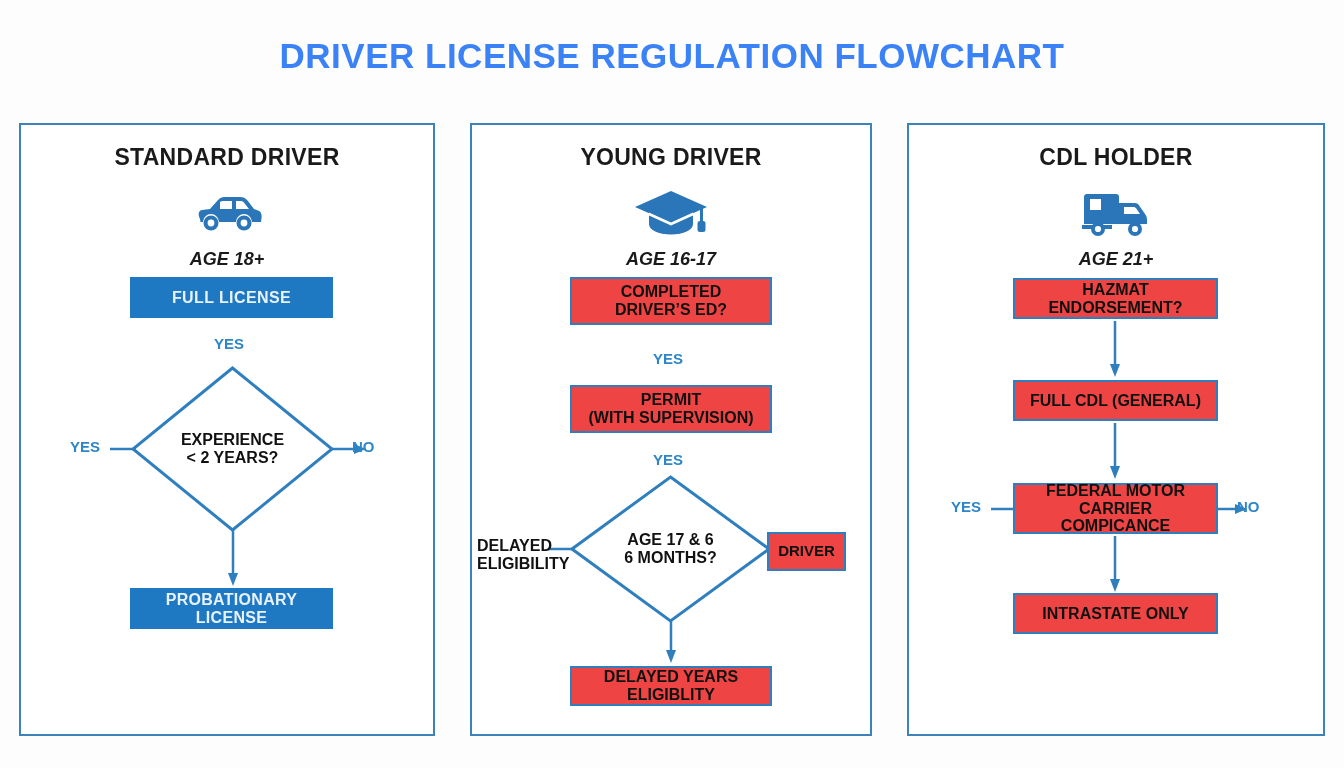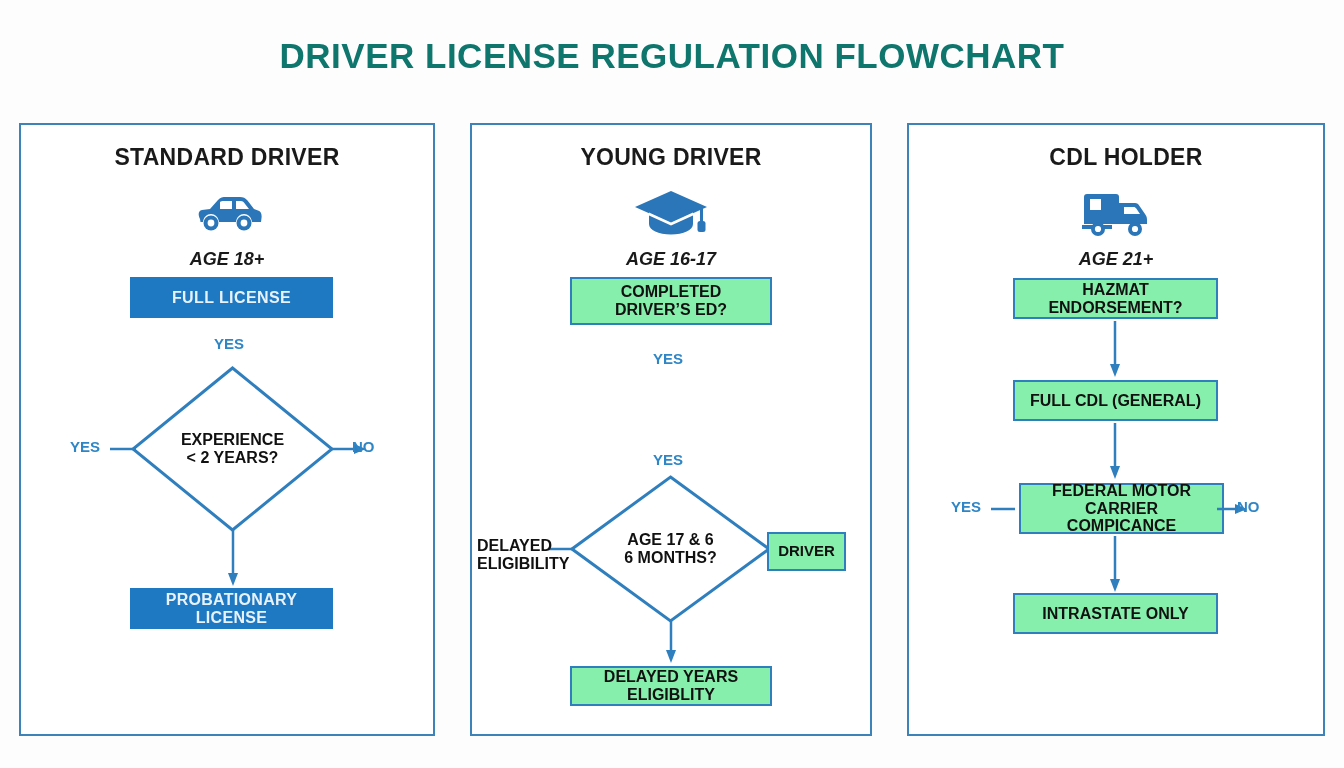--- a/index.html
+++ b/index.html
@@ -24,21 +24,21 @@
   
   .title {
     position: absolute;
     left: 0;
     top: 36px;
     width: 1344px;
     text-align: center;
     font-size: 35px;
     font-weight: bold;
     letter-spacing: 0.5px;
-    color: #0f766e;
+    color: #3b82f6;
     font-family: "Liberation Sans", sans-serif;
   }
 
   
   .panel {
     position: absolute;
     border: 2px solid #3d82b8;
     background: #ffffff;
     box-sizing: border-box;
   }
@@ -51,21 +51,21 @@
     left: 0;
     width: 100%;
     text-align: center;
     font-size: 23px;
     font-weight: bold;
     color: #1a1a1a;
     letter-spacing: 0.3px;
   }
   #panel-0 .panel-title { top: 19px; }
   #panel-1 .panel-title { top: 19px; }
-  #panel-2 .panel-title { top: 19px; margin-left: 10px; }
+  #panel-2 .panel-title { top: 19px; }
 
   
   .icon-wrap {
     position: absolute;
     left: 0;
     width: 100%;
     top: 60px;
     display: flex;
     justify-content: center;
     align-items: center;
@@ -93,21 +93,21 @@
     align-items: center;
     justify-content: center;
     text-align: center;
     font-weight: bold;
     color: #111111;
     line-height: 1.12;
     white-space: pre-line;
   }
   .node.outline {
     border: 2px solid #2f7fbe;
-    background: #86efac;
+    background: #ef4444;
   }
   .node.filled {
     background: #1f79c2;
     color: #e8f2fb;
     border: none;
   }
 
   
   .diamond {
     position: absolute;
@@ -225,20 +225,22 @@
       </svg>
     </div>
 
     <div class="age-label">AGE 16-17</div>
 
     <div class="node outline" style="left:98px; top:152px; width:202px; height:48px; font-size:16px;">COMPLETED
 DRIVER’S ED?</div>
 
     <div class="edge-label" style="left:181px; top:225px;">YES</div>
 
+    <div class="node outline" style="left:98px; top:260px; width:202px; height:48px; font-size:16px;">PERMIT
+(WITH SUPERVISION)</div>
 
     <div class="edge-label" style="left:181px; top:326px;">YES</div>
 
     <div class="diamond" style="left:98px; top:350px; width:201px; height:148px;">
       <svg width="201" height="148" viewBox="0 0 201 148">
         <polygon points="100.5,2 199,74 100.5,146 2,74" fill="#ffffff" stroke="#2f7fbe" stroke-width="3"></polygon>
       </svg>
       <div class="dlabel">AGE 17 &amp; 6
 6 MONTHS?</div>
     </div>
@@ -298,21 +300,21 @@
 
     <div class="node outline" style="left:104px; top:255px; width:205px; height:41px; font-size:16px;">FULL CDL (GENERAL)</div>
 
     <div class="conn" style="left:199px; top:298px;">
       <svg width="14" height="58">
         <line x1="7" y1="0" x2="7" y2="46" stroke="#2f7fbe" stroke-width="2.5"></line>
         <polygon points="7,56 2,43 12,43" fill="#2f7fbe"></polygon>
       </svg>
     </div>
 
-    <div class="node outline" style="left:104px; top:358px; width:205px; height:51px; font-size:16px;margin-left:6px;">FEDERAL MOTOR CARRIER
+    <div class="node outline" style="left:104px; top:358px; width:205px; height:51px; font-size:16px;">FEDERAL MOTOR CARRIER
 COMPICANCE</div>
 
     <div class="conn" style="left:82px; top:382px;">
       <svg width="24" height="4">
           <line x1="0" y1="2" x2="24" y2="2" stroke="#2f7fbe" stroke-width="2.5"></line>
         </svg>
     </div>
     <div class="edge-label" style="left:42px; top:373px;">YES</div>
 
     <div class="conn" style="left:308px; top:376px;">

